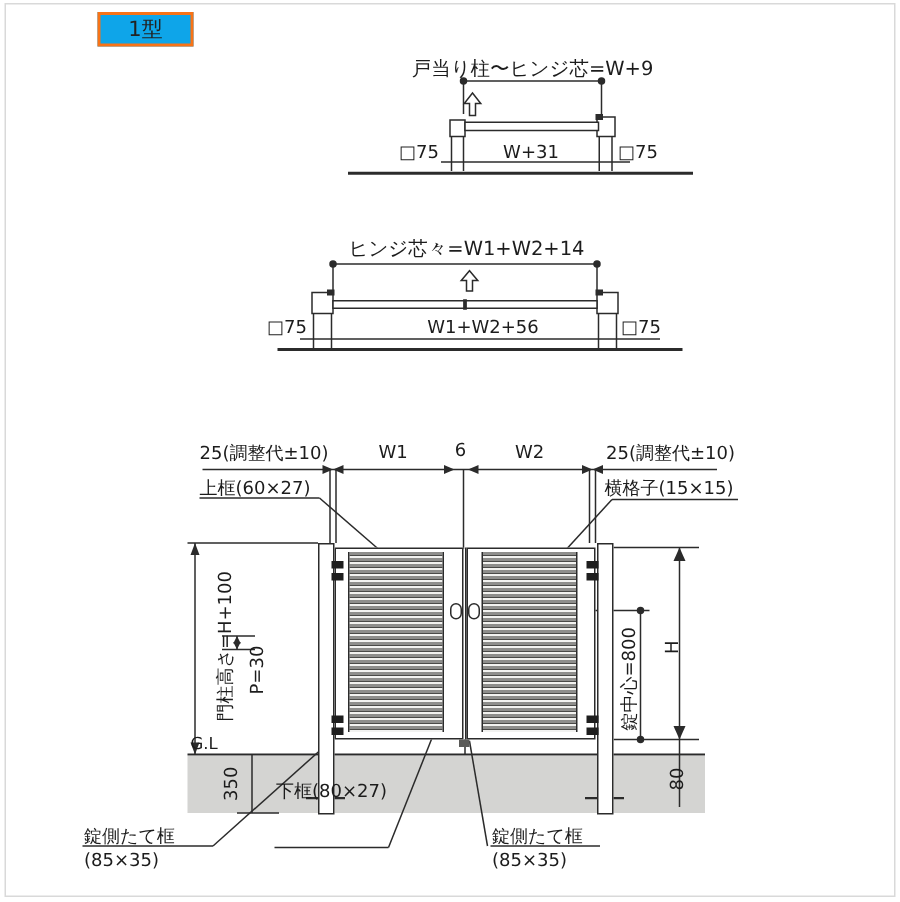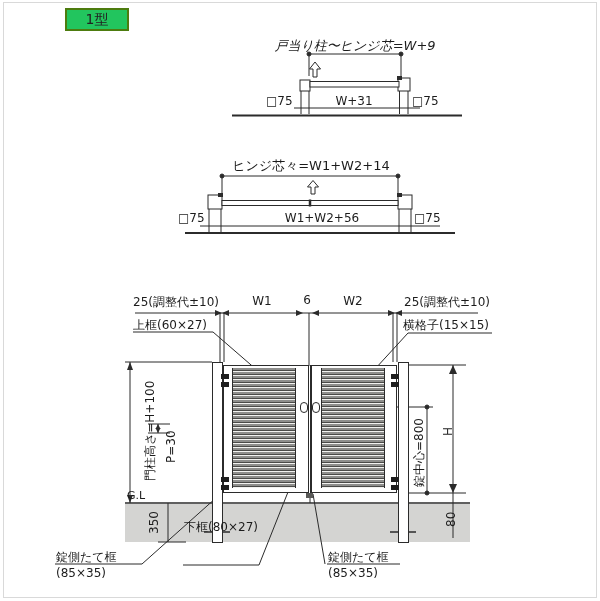--- a/index.html
+++ b/index.html
@@ -8,21 +8,21 @@
   .frame{position:absolute;left:3px;top:2px;width:592px;height:594px;
          border:1px solid #d9d9d9;pointer-events:none;}
   .abs{position:absolute;}
   .txt{position:absolute;white-space:nowrap;color:#1c1c1c;}
   .f13{font-size:13px;}
   .f12{font-size:12px;}
   .f11{font-size:11px;}
   .ctr{text-align:center;}
   .rot{transform:rotate(-90deg);transform-origin:0 0;}
   .typebox{position:absolute;left:65px;top:8px;width:60px;height:19px;
-           border:2px solid #4d7c0f;background:#22c55e;display:flex;
+           border:2px solid #f97316;background:#0ea5e9;display:flex;
            align-items:center;justify-content:center;font-size:14px;}
   .post{position:absolute;width:11px;background:#fff;border:1.5px solid #2b2b2b;box-sizing:border-box;}
   .leaf{position:absolute;width:86px;height:128px;background:#fff;
         border:1.5px solid #2b2b2b;box-sizing:border-box;}
   .louvre{position:absolute;top:2px;height:120px;width:64px;
         border-left:1.5px solid #2b2b2b;border-right:1.5px solid #2b2b2b;box-sizing:border-box;
         background:repeating-linear-gradient(180deg,#8e8e8c 0,#8e8e8c 2px,#4a4a48 2px,#4a4a48 3px,#f2f2f0 3px,#f2f2f0 4px);}
   .hinge{position:absolute;width:8px;height:5px;background:#1e1e1e;}
   .lockknob{position:absolute;width:8px;height:11px;background:#fff;
         border:1.5px solid #2b2b2b;border-radius:4px;box-sizing:border-box;}
@@ -165,21 +165,21 @@
 <div class="hinge" style="left:391px;top:477px;"></div>
 <div class="hinge" style="left:391px;top:485px;"></div>
 
 <div class="lockknob" style="left:300px;top:402px;"></div>
 <div class="lockknob" style="left:312px;top:402px;"></div>
 
 <div class="typebox">
   <span>1型</span>
 </div>
 
-<div class="txt f13 ctr" style="left:272px;top:37px;width:166px;font-style:italic;">戸当り柱〜ヒンジ芯=W+9</div>
+<div class="txt f13 ctr" style="left:272px;top:37px;width:166px;">戸当り柱〜ヒンジ芯=W+9</div>
 <div class="txt f12" style="left:266px;top:94px;">□75</div>
 <div class="txt f12 ctr" style="left:330px;top:94px;width:48px;">W+31</div>
 <div class="txt f12" style="left:412px;top:94px;">□75</div>
 
 <div class="txt f13 ctr" style="left:228px;top:157px;width:166px;">ヒンジ芯々=W1+W2+14</div>
 <div class="txt f12" style="left:178px;top:211px;">□75</div>
 <div class="txt f12 ctr" style="left:276px;top:211px;width:92px;">W1+W2+56</div>
 <div class="txt f12" style="left:414px;top:211px;">□75</div>
 
 <div class="txt f12" style="left:133px;top:294px;">25(調整代±10)</div>

